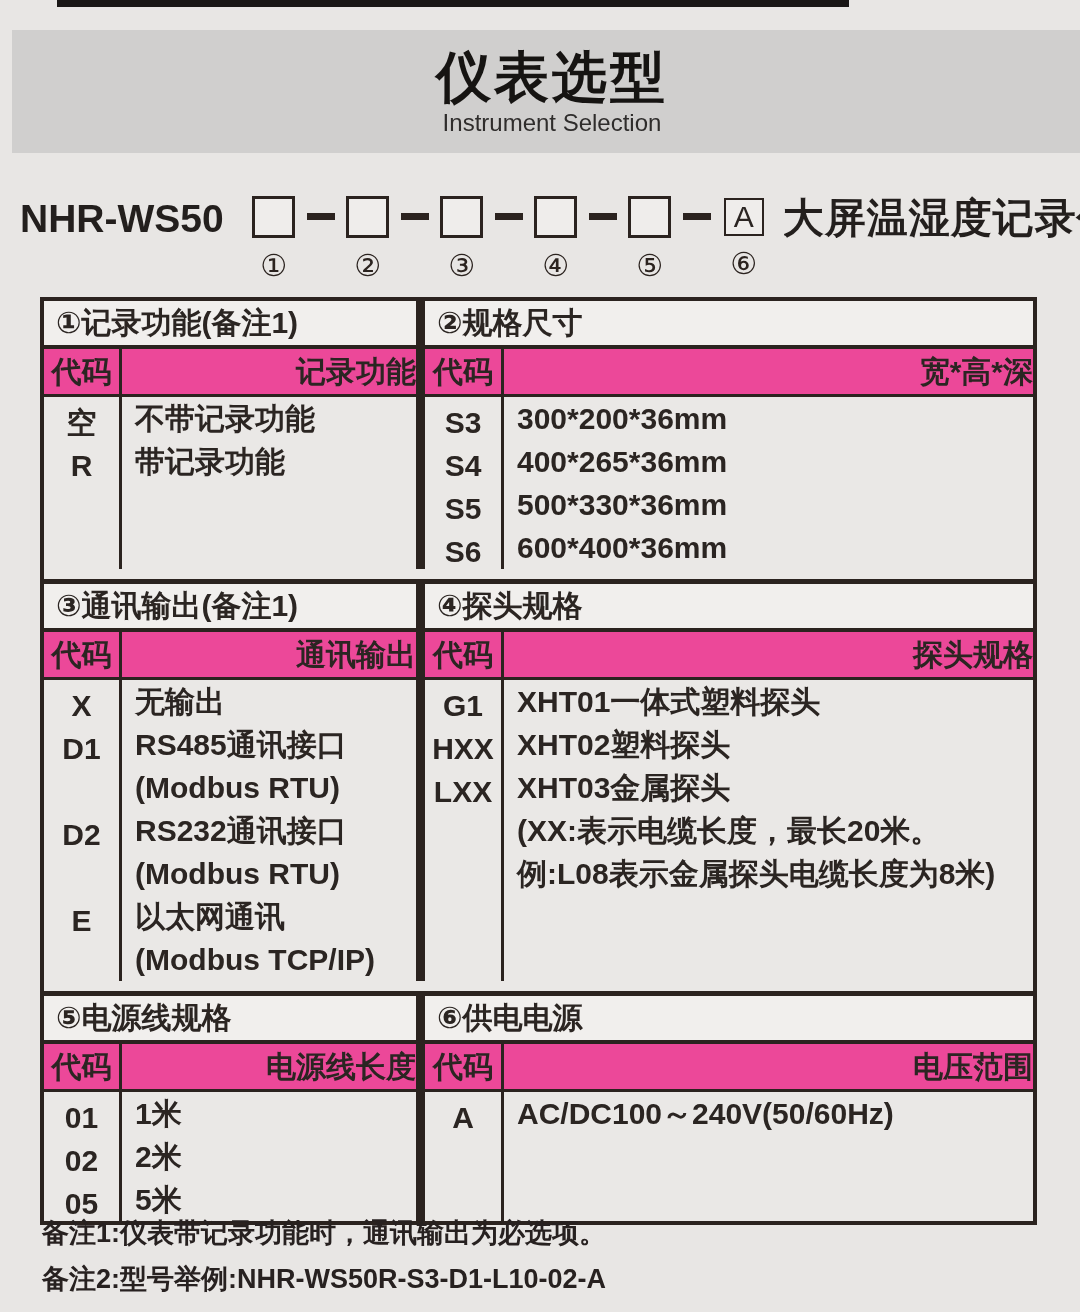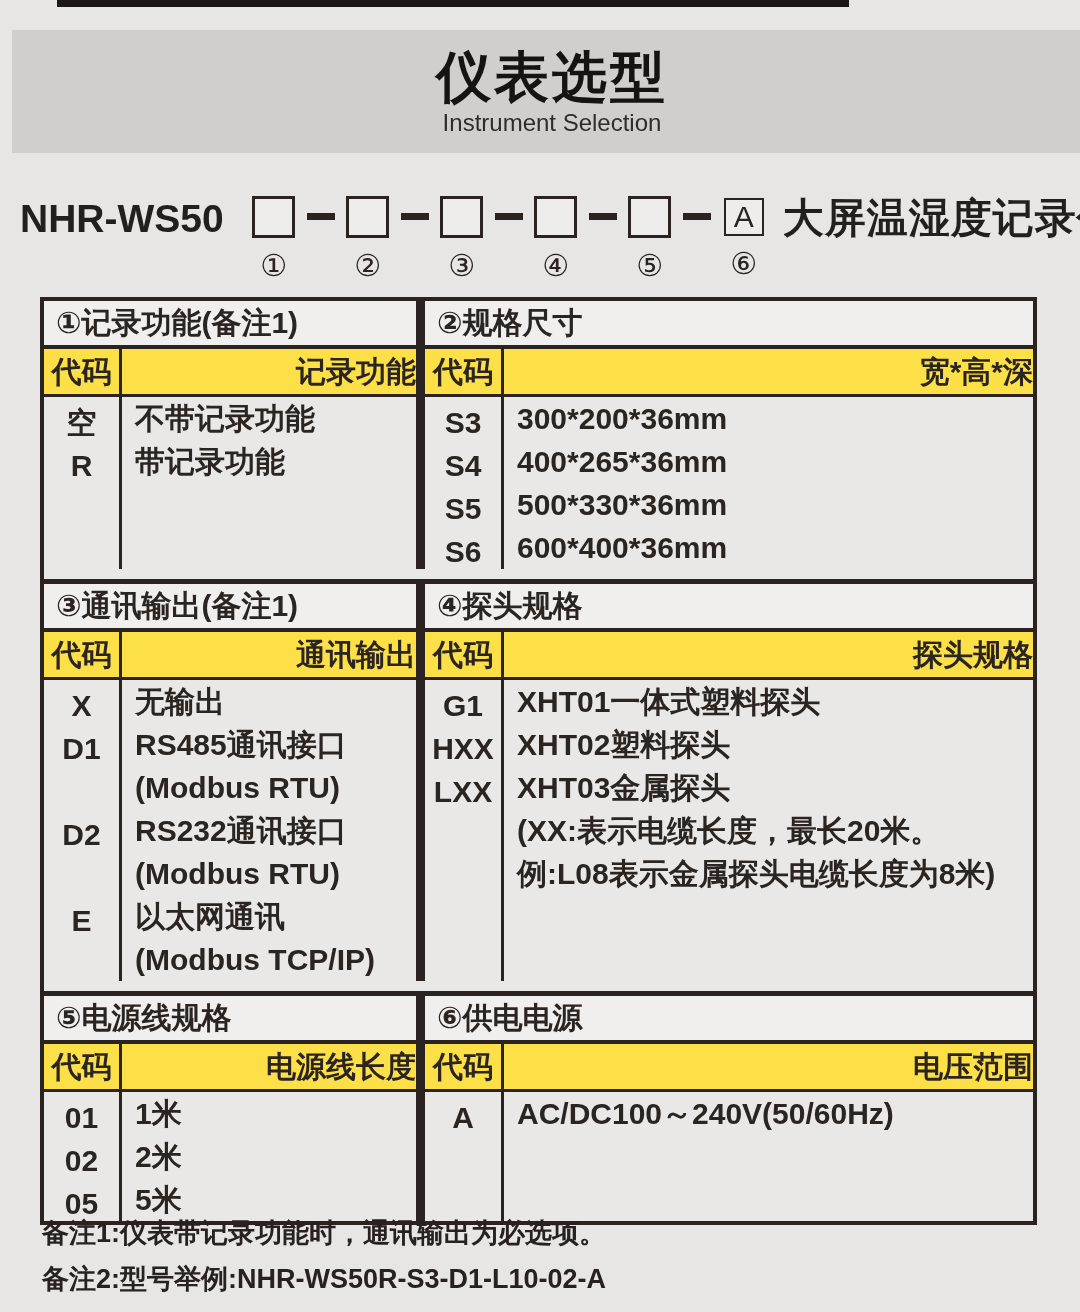--- a/index.html
+++ b/index.html
@@ -37,21 +37,21 @@
     border:4px solid #2b231f; box-sizing:border-box; background:#eae8e6;font-weight:bold;
   }
   .band { display:flex; }
   .band + .band { border-top:5px solid #2b231f;margin-top:10px; }
   .half { box-sizing:border-box; }
   .half.left { width:381px; border-right:9px solid #2b231f; flex-shrink:0; }
   .half.right { flex:1; }
   .sec-title { height:44px; line-height:44px; padding-left:12px; background:#f1efed;
     border-bottom:4px solid #2b231f; font-size:30px; white-space:nowrap; overflow:hidden; }
   .cols { display:flex; height:45px; line-height:45px; border-bottom:3px solid #2b231f;
-    background:#fde047; font-size:30px;gap:15px; }
+    background:#ec4899; font-size:30px;gap:15px; }
   .code-h { width:78px; text-align:center; border-right:3px solid #2b231f; box-sizing:border-box; flex-shrink:0; }
   .right .code-h { width:79px; }
   .desc-h { flex:1; padding-left:13px; white-space:nowrap; overflow:hidden;text-align:right; }
   .cells { display:flex; background:#eae8e6; overflow:hidden; }
   .b1 .cells { height:172px; }
   .b2 .cells { height:301px; }
   .b3 .cells { height:129px; }
   .code-c { width:78px; border-right:3px solid #2b231f; box-sizing:border-box; flex-shrink:0; padding-top:4px; }
   .right .code-c { width:79px; }
   .desc-c { flex:1; padding-left:13px; }

